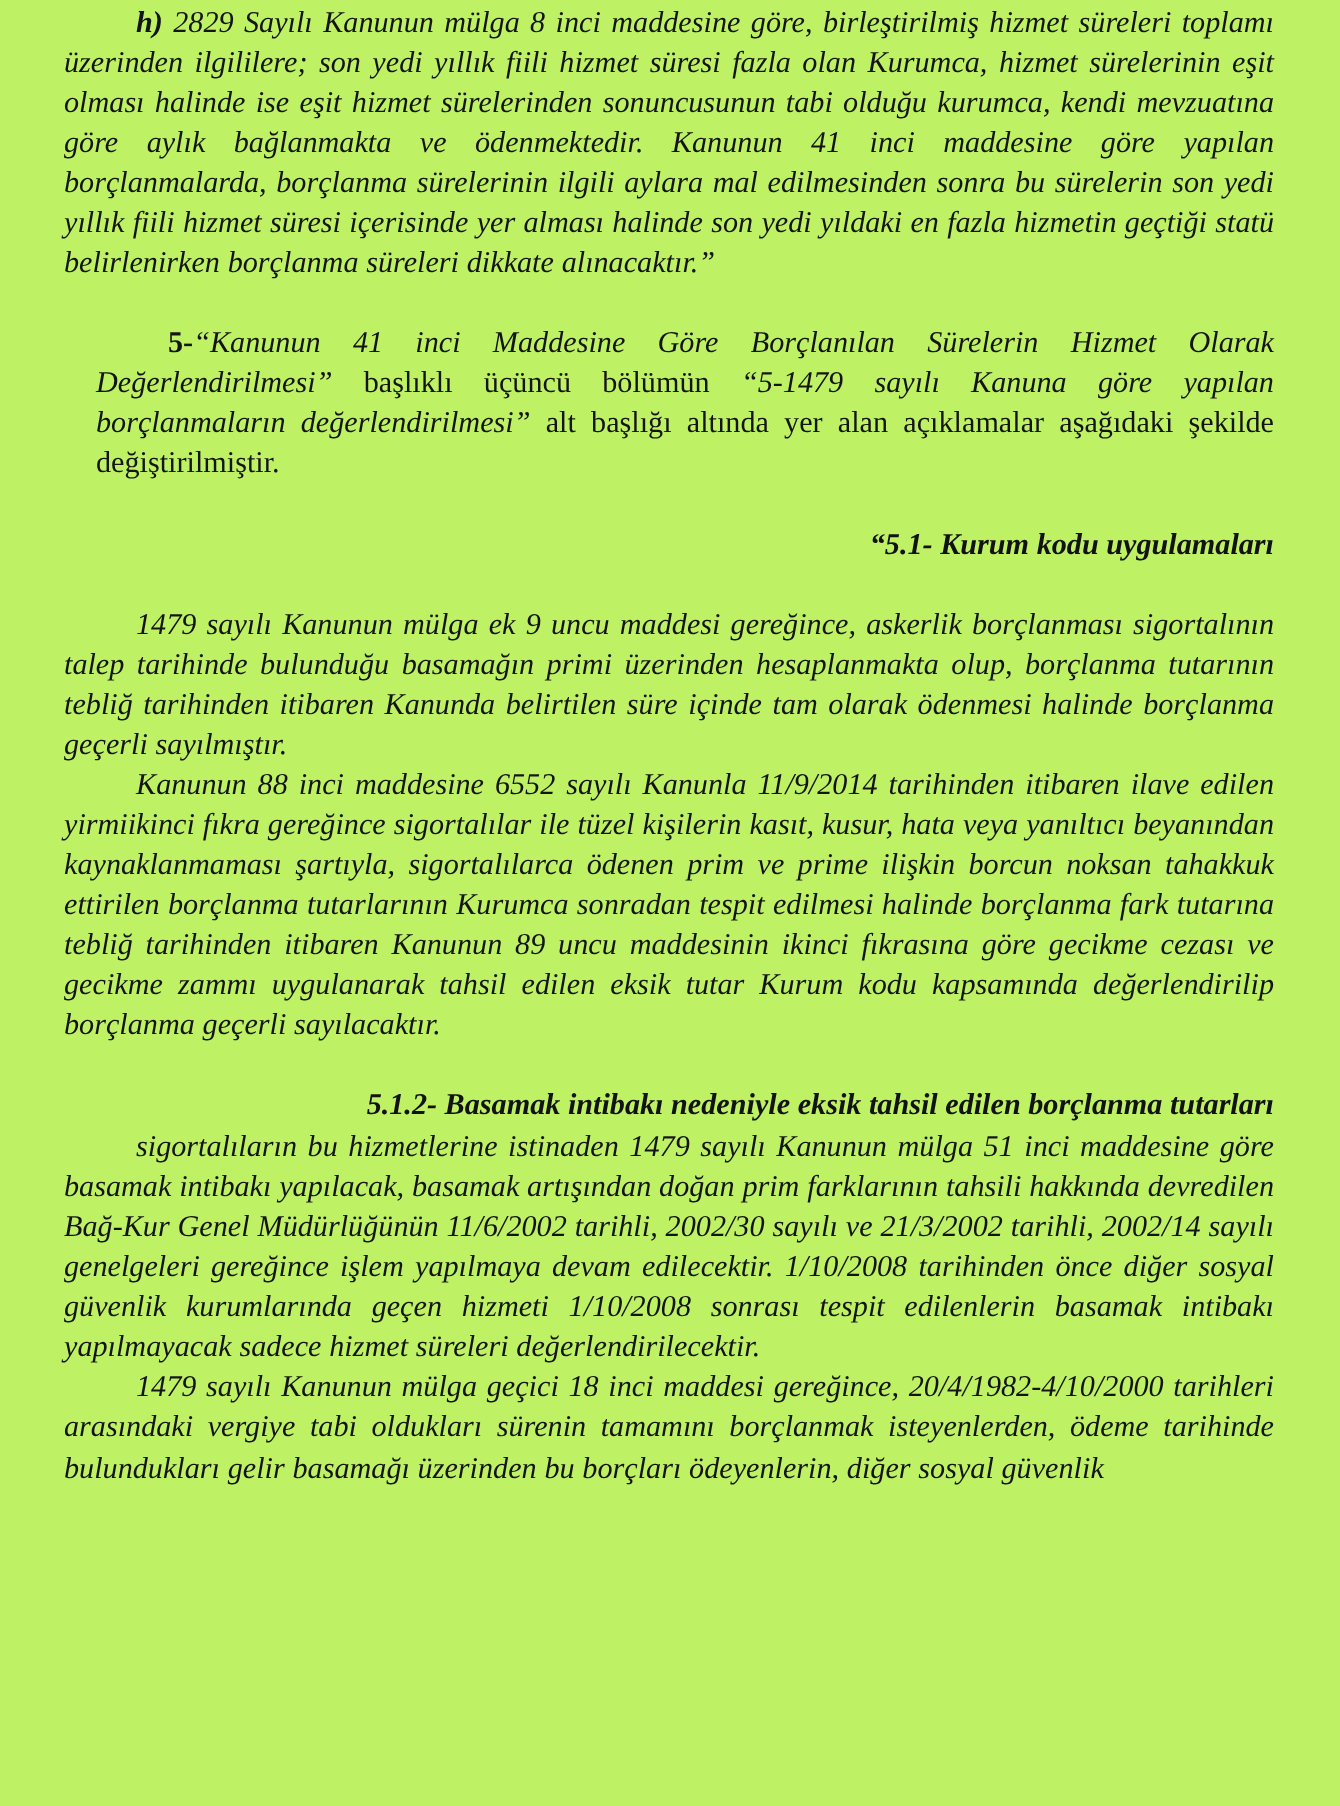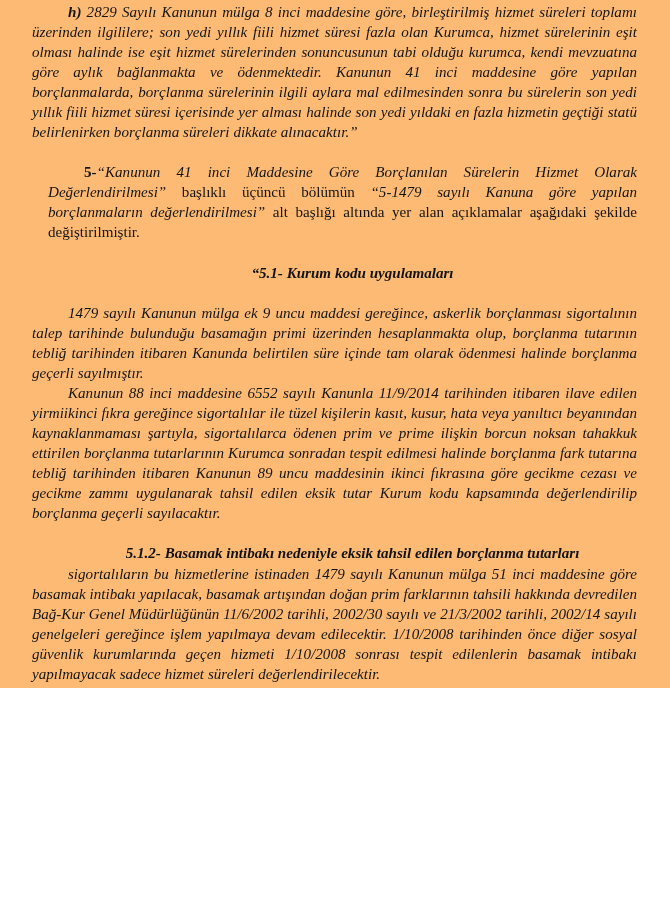--- a/index.html
+++ b/index.html
@@ -6,22 +6,22 @@
     margin: 0;
     padding: 0;
     background: #ffffff;
   }
   body {
     font-family: "Liberation Serif", "DejaVu Serif", serif;
   }
   .page {
     position: relative;
     width: 670px;
-    height: 688px;
-    background: #fdba74;
+    height: 903px;
+    background: #bef264;
     overflow: hidden;
     box-sizing: border-box;
   }
   .doc {
     position: absolute;
     left: 32px;
     top: 2px;
     width: 605px;
   }
   p.para {
@@ -47,21 +47,21 @@
   .gap-md { height: 20px; }
   .gap-sm { height: 1px; }
   h3.heading {
     margin: 0;
     font-size: 15.1px;
     line-height: 20.05px;
     font-weight: bold;
     font-style: italic;
     color: #121212;
     text-indent: 36px;
-    text-align: center;
+    text-align: right;
   }
 </style>
 </head>
 <body>
 
 <div class="page">
   <div class="doc">
 
     <p class="para"><span class="bi">h)</span><span> 2829 Sayılı Kanunun mülga 8 inci maddesine göre, birleştirilmiş hizmet süreleri toplamı üzerinden ilgililere; son yedi yıllık fiili hizmet süresi fazla olan Kurumca, hizmet sürelerinin eşit olması halinde ise eşit hizmet sürelerinden sonuncusunun tabi olduğu kurumca, kendi mevzuatına göre aylık bağlanmakta ve ödenmektedir. Kanunun 41 inci maddesine göre yapılan borçlanmalarda, borçlanma sürelerinin ilgili aylara mal edilmesinden sonra bu sürelerin son yedi yıllık fiili hizmet süresi içerisinde yer alması halinde son yedi yıldaki en fazla hizmetin geçtiği statü belirlenirken borçlanma süreleri dikkate alınacaktır.”</span></p>
 

